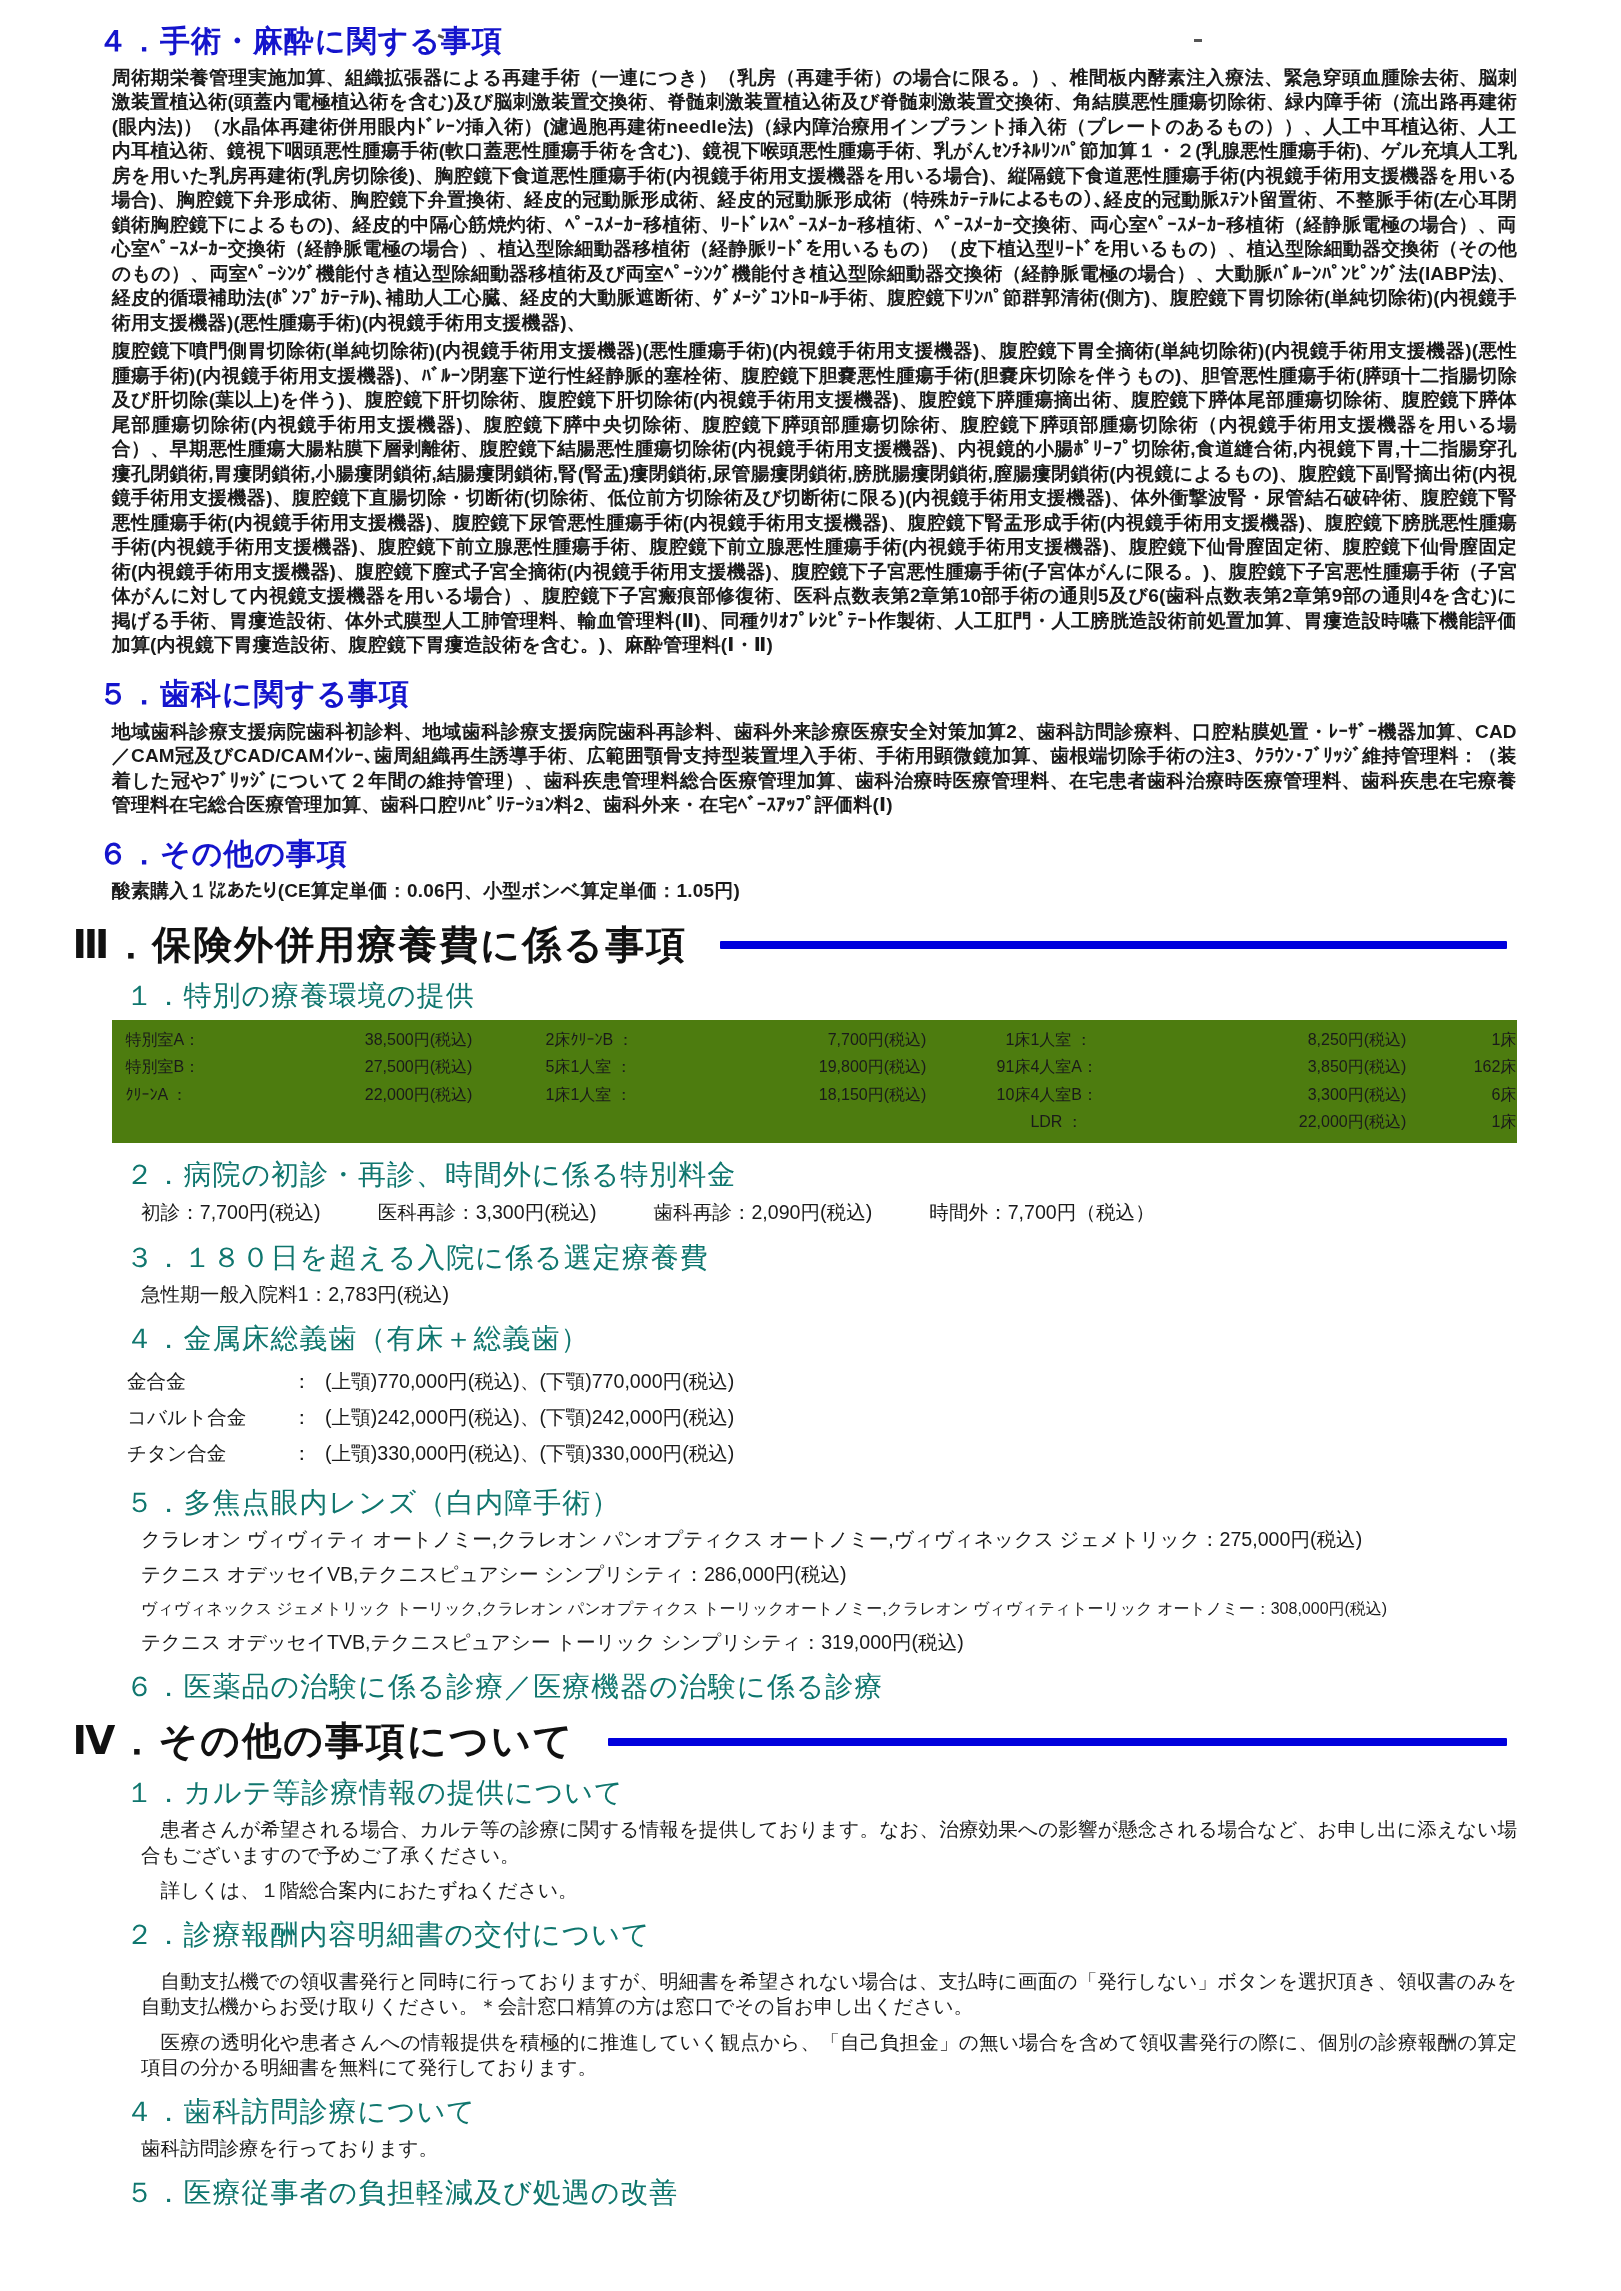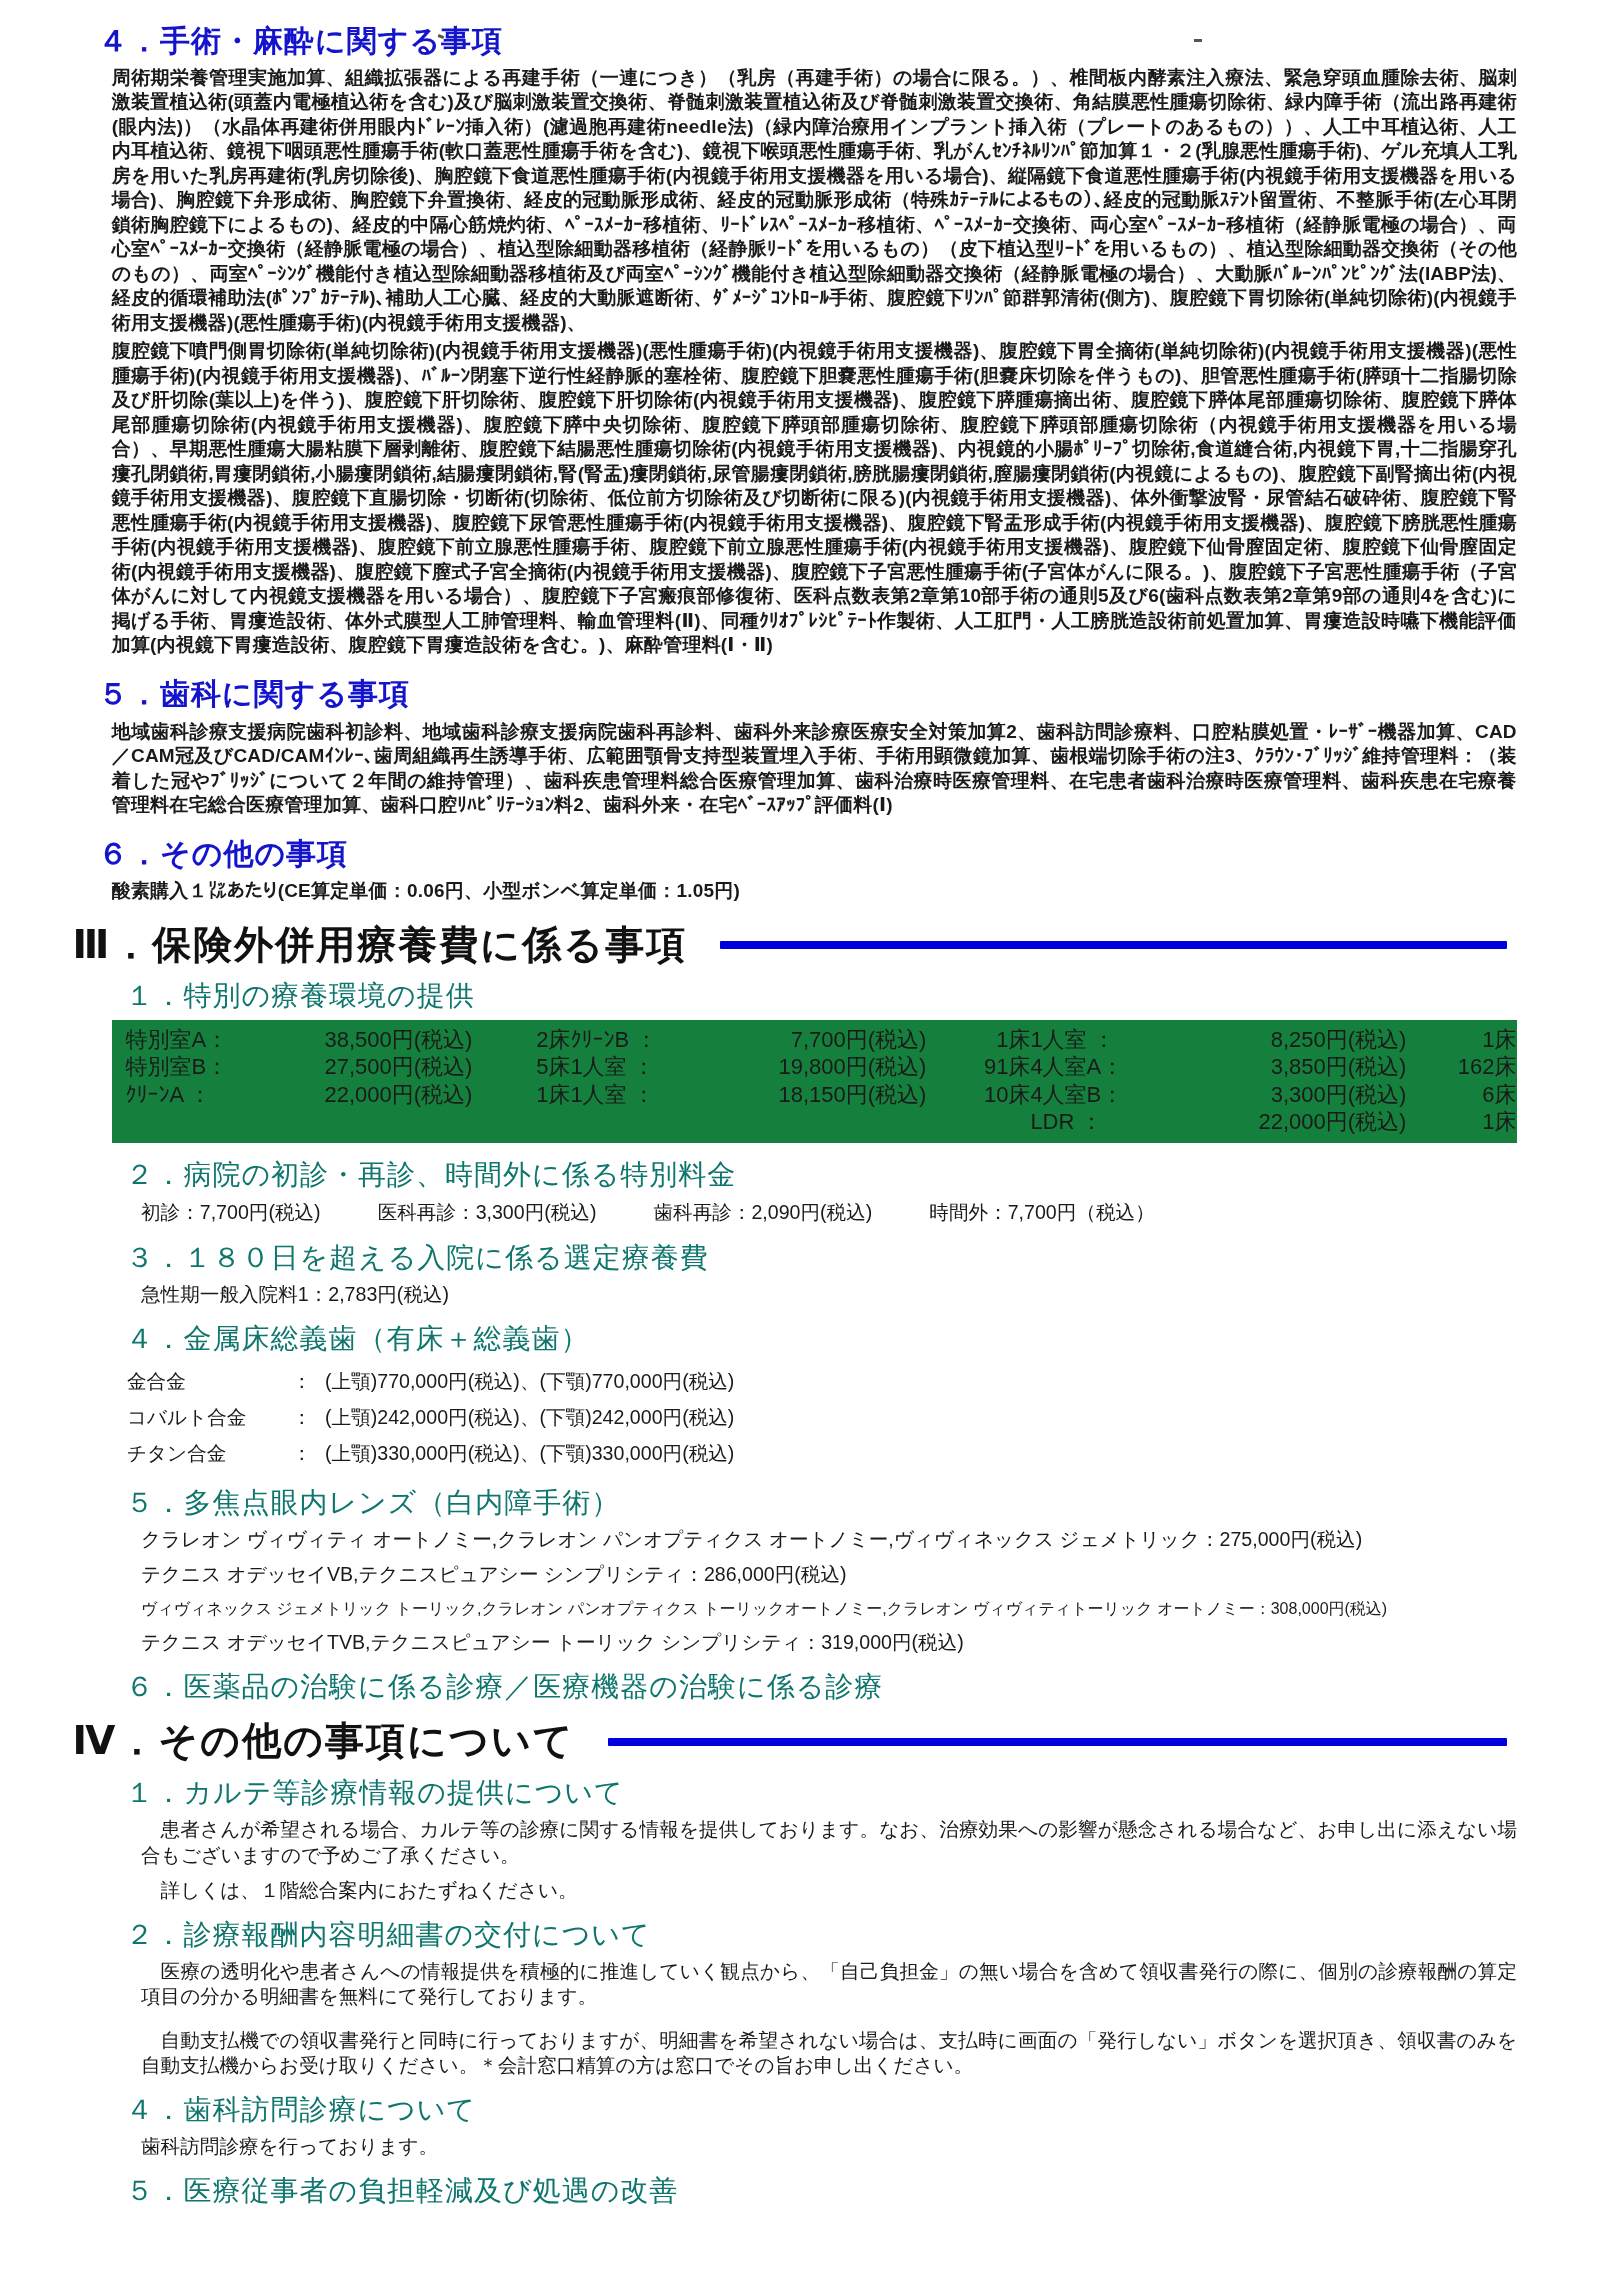--- a/index.html
+++ b/index.html
@@ -73,27 +73,27 @@
   .sub-body{
     font-size:19.6px;
     line-height:25.5px;
     margin:0 0 9.8px 43px;
     text-align:justify;
   }
   .indent1{text-indent:1em;}
 
   
   .room-table{
-    background:#15803d;
+    background:#4d7c0f;
     margin-left:13.7px;
     padding:7.8px 9.8px 9.8px 13.7px;
     display:grid;
     grid-template-columns:139px 208px 98px 125px 231px 104px 129px 247px 110px;
     row-gap:3.9px;
-    font-size:22px;
+    font-size:16px;
     line-height:23.5px;
   }
   .room-table .lbl{text-align:left;}
   .room-table .price{text-align:right;}
   .room-table .beds{text-align:right;}
 
   
   .fee-row{
     display:flex;
     gap:57px;
@@ -239,22 +239,22 @@
   </div>
 
   <div class="sec-sub">
     <div class="h-sub">１．カルテ等診療情報の提供について</div>
     <p class="sub-body indent1">患者さんが希望される場合、カルテ等の診療に関する情報を提供しております。なお、治療効果への影響が懸念される場合など、お申し出に添えない場合もございますので予めご了承ください。</p>
     <p class="sub-body indent1">詳しくは、１階総合案内におたずねください。</p>
   </div>
 
   <div class="sec-sub">
     <div class="h-sub">２．診療報酬内容明細書の交付について</div>
+    <p class="sub-body indent1" style="margin-top:17.6px;">自動支払機での領収書発行と同時に行っておりますが、明細書を希望されない場合は、支払時に画面の「発行しない」ボタンを選択頂き、領収書のみを自動支払機からお受け取りください。＊会計窓口精算の方は窓口でその旨お申し出ください。</p>
     <p class="sub-body indent1">医療の透明化や患者さんへの情報提供を積極的に推進していく観点から、「自己負担金」の無い場合を含めて領収書発行の際に、個別の診療報酬の算定項目の分かる明細書を無料にて発行しております。</p>
-    <p class="sub-body indent1" style="margin-top:17.6px;">自動支払機での領収書発行と同時に行っておりますが、明細書を希望されない場合は、支払時に画面の「発行しない」ボタンを選択頂き、領収書のみを自動支払機からお受け取りください。＊会計窓口精算の方は窓口でその旨お申し出ください。</p>
   </div>
 
 
   <div class="sec-sub">
     <div class="h-sub">４．歯科訪問診療について</div>
     <p class="sub-body">歯科訪問診療を行っております。</p>
   </div>
 
   <div class="sec-sub">
     <div class="h-sub">５．医療従事者の負担軽減及び処遇の改善</div>

